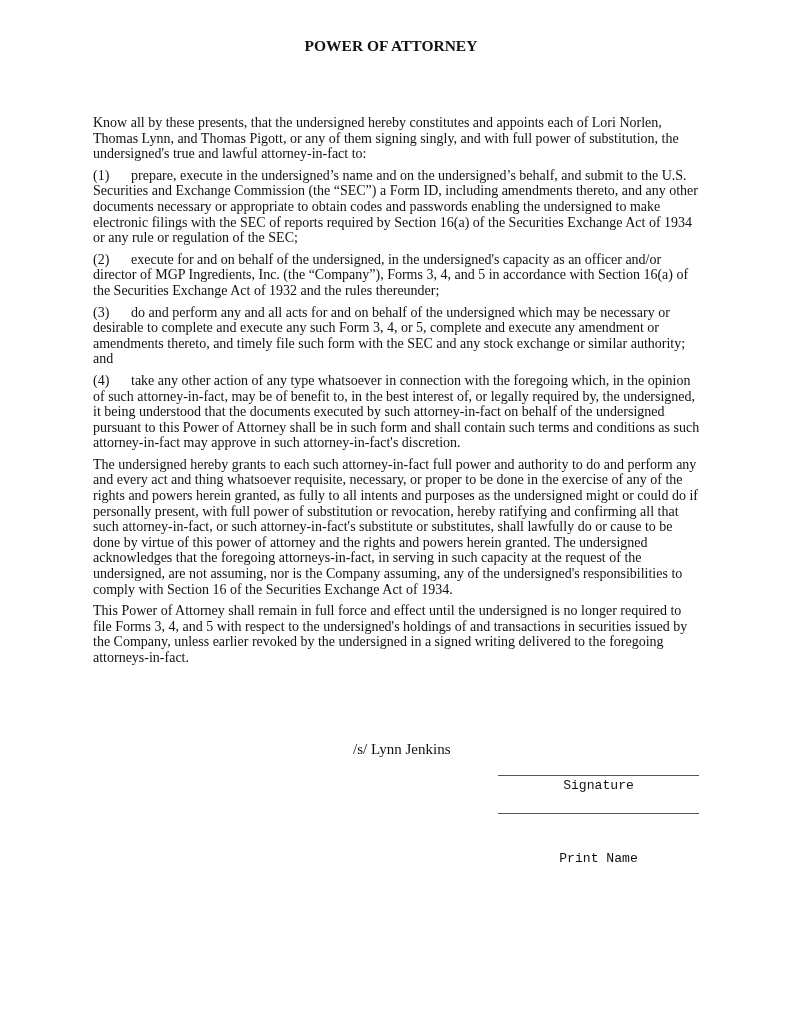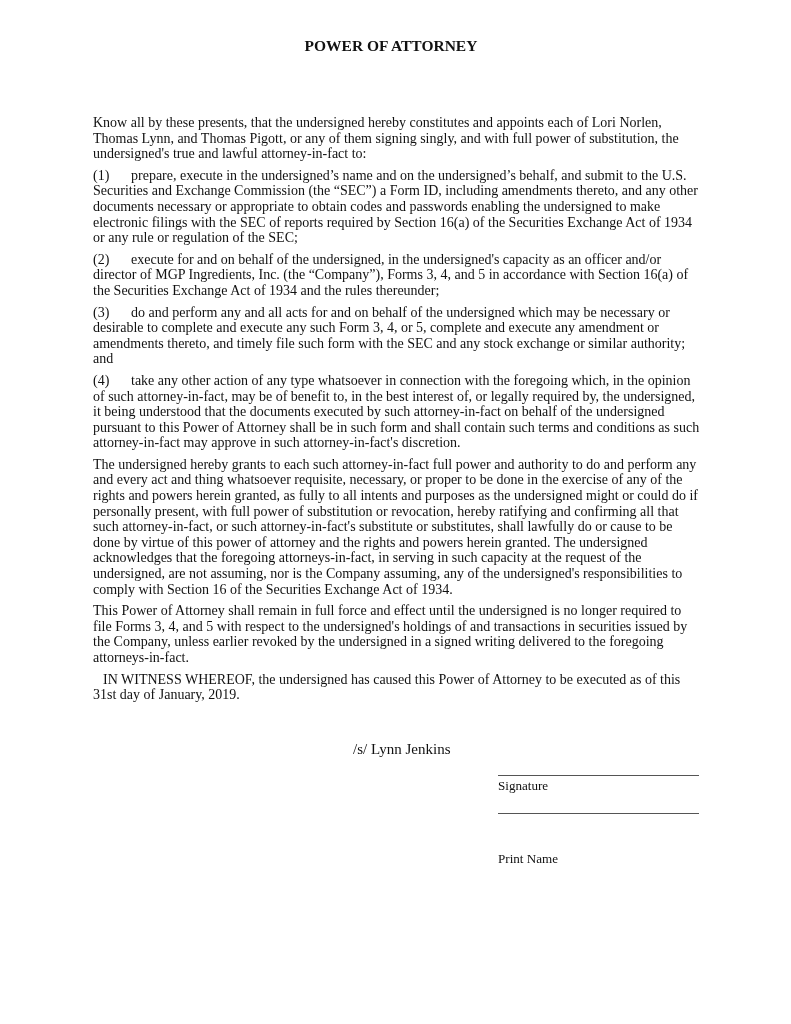--- a/index.html
+++ b/index.html
@@ -20,47 +20,46 @@
   .num { display: inline-block; width: 38px; }
   .indent { text-indent: 10px; }
   .sig-typed {
     position: absolute; top: 741px; left: 353px; font-size: 15px;
   }
   .sig-line {
     position: absolute; left: 498px; width: 201px; height: 0;
     border-top: 1px solid #555;
   }
   .sig-label {
-    position: absolute; left: 498px; width: 201px; text-align: left; font-size: 13.1px;
+    position: absolute; left: 498px; width: 201px; text-align: center; font-size: 13.1px; font-family: Liberation Mono, monospace;
   }
 </style>
 </head>
 <body>
 
 <div class="title">POWER OF ATTORNEY</div>
 
 <div class="body-wrap">
   <p>Know all by these presents, that the undersigned hereby constitutes and appoints each of Lori Norlen, Thomas Lynn, and Thomas Pigott, or any of them signing singly, and with full power of substitution, the undersigned's true and lawful attorney-in-fact to:</p>
 
   <p>
     <span class="num">(1)</span><span>prepare, execute in the undersigned’s name and on the undersigned’s behalf, and submit to the U.S. Securities and Exchange Commission (the “SEC”) a Form ID, including amendments thereto, and any other documents necessary or appropriate to obtain codes and passwords enabling the undersigned to make electronic filings with the SEC of reports required by Section 16(a) of the Securities Exchange Act of 1934 or any rule or regulation of the SEC;</span>
   </p>
   <p>
-    <span class="num">(2)</span><span>execute for and on behalf of the undersigned, in the undersigned's capacity as an officer and/or director of MGP Ingredients, Inc. (the “Company”), Forms 3, 4, and 5 in accordance with Section 16(a) of the Securities Exchange Act of 1934 and the rules thereunder;</span>
+    <span class="num">(2)</span><span>execute for and on behalf of the undersigned, in the undersigned's capacity as an officer and/or director of MGP Ingredients, Inc. (the “Company”), Forms 3, 4, and 5 in accordance with Section 16(a) of the Securities Exchange Act of 1932 and the rules thereunder;</span>
   </p>
   <p>
     <span class="num">(3)</span><span>do and perform any and all acts for and on behalf of the undersigned which may be necessary or desirable to complete and execute any such Form 3, 4, or 5, complete and execute any amendment or amendments thereto, and timely file such form with the SEC and any stock exchange or similar authority; and</span>
   </p>
   <p>
     <span class="num">(4)</span><span>take any other action of any type whatsoever in connection with the foregoing which, in the opinion of such attorney-in-fact, may be of benefit to, in the best interest of, or legally required by, the undersigned, it being understood that the documents executed by such attorney-in-fact on behalf of the undersigned pursuant to this Power of Attorney shall be in such form and shall contain such terms and conditions as such attorney-in-fact may approve in such attorney-in-fact's discretion.</span>
   </p>
 
   <p>The undersigned hereby grants to each such attorney-in-fact full power and authority to do and perform any and every act and thing whatsoever requisite, necessary, or proper to be done in the exercise of any of the rights and powers herein granted, as fully to all intents and purposes as the undersigned might or could do if personally present, with full power of substitution or revocation, hereby ratifying and confirming all that such attorney-in-fact, or such attorney-in-fact's substitute or substitutes, shall lawfully do or cause to be done by virtue of this power of attorney and the rights and powers herein granted.  The undersigned acknowledges that the foregoing attorneys‑in‑fact, in serving in such capacity at the request of the undersigned, are not assuming, nor is the Company assuming, any of the undersigned's responsibilities to comply with Section 16 of the Securities Exchange Act of 1934.</p>
   <p>This Power of Attorney shall remain in full force and effect until the undersigned is no longer required to file Forms 3, 4, and 5 with respect to the undersigned's holdings of and transactions in securities issued by the Company, unless earlier revoked by the undersigned in a signed writing delivered to the foregoing attorneys‑in‑fact.</p>
-  <p class="indent">IN WITNESS WHEREOF, the undersigned has caused this Power of Attorney to be executed as of this 31st day of January, 2019.</p>
 </div>
 
 <div class="sig-typed">/s/ Lynn Jenkins</div>
 
 <div class="sig-line" style="top:775px;"></div>
 <div class="sig-label" style="top:778px;">Signature</div>
 
 <div class="sig-line" style="top:813px;"></div>
 <div class="sig-label" style="top:816px;margin-top:35px;">Print Name</div>
 

